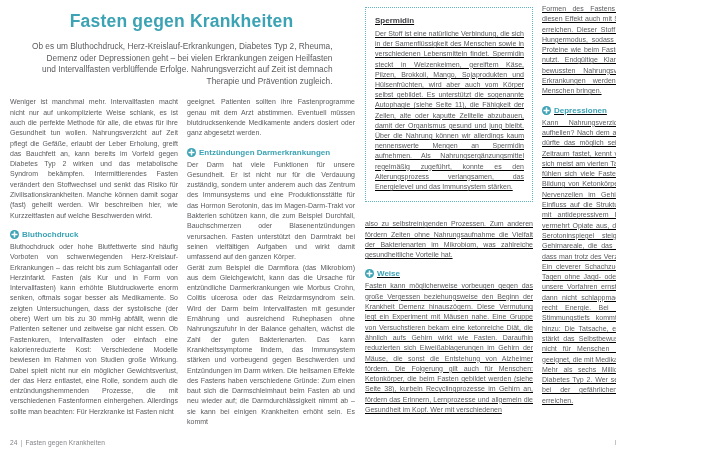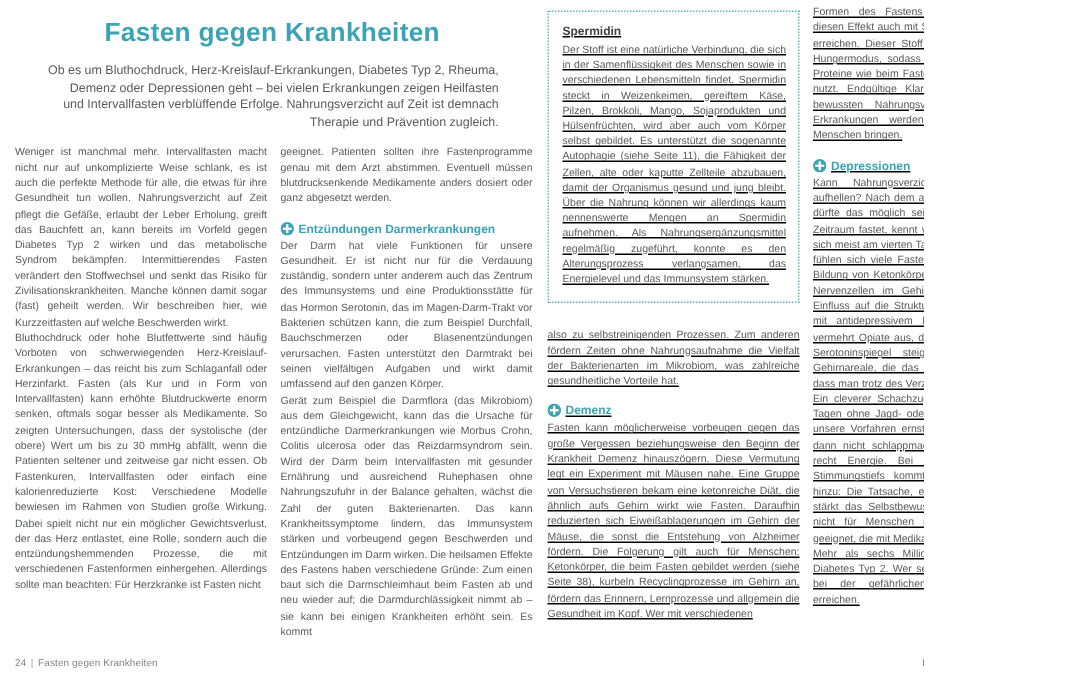--- a/index.html
+++ b/index.html
@@ -87,20 +87,30 @@
 
 <div class="spread">
 
   <section class="page page-left">
     <h1 class="title">Fasten gegen Krankheiten</h1>
     <p class="intro">Ob es um Bluthochdruck, Herz-Kreislauf-Erkrankungen, Diabetes Typ 2, Rheuma, Demenz oder Depressionen geht – bei vielen Erkrankungen zeigen Heilfasten und Intervallfasten verblüffende Erfolge. Nahrungsverzicht auf Zeit ist demnach Therapie und Prävention zugleich.</p>
 
     <div class="cols">
       <div class="col">
         <p class="body">Weniger ist manchmal mehr. Intervallfasten macht nicht nur auf unkomplizierte Weise schlank, es ist auch die perfekte Methode für alle, die etwas für ihre Gesundheit tun wollen. Nahrungsverzicht auf Zeit pflegt die Gefäße, erlaubt der Leber Erholung, greift das Bauchfett an, kann bereits im Vorfeld gegen Diabetes Typ 2 wirken und das metabolische Syndrom bekämpfen. Intermittierendes Fasten verändert den Stoffwechsel und senkt das Risiko für Zivilisationskrankheiten. Manche können damit sogar (fast) geheilt werden. Wir beschreiben hier, wie Kurzzeitfasten auf welche Beschwerden wirkt.</p>
+        <h2 class="sec">
+          <span class="hicon">
+            <svg viewBox="0 0 10 10" width="9" height="9" aria-hidden="true">
+              <circle cx="5" cy="5" r="5" fill="currentColor"></circle>
+              <rect x="4.15" y="1.7" width="1.7" height="6.6" fill="#ffffff"></rect>
+              <rect x="1.7" y="4.15" width="6.6" height="1.7" fill="#ffffff"></rect>
+            </svg>
+          </span>
+          <span>Bluthochdruck</span>
+        </h2>
         <p class="body">Bluthochdruck oder hohe Blutfettwerte sind häufig Vorboten von schwerwiegenden Herz-Kreislauf-Erkrankungen – das reicht bis zum Schlaganfall oder Herzinfarkt. Fasten (als Kur und in Form von Intervallfasten) kann erhöhte Blutdruckwerte enorm senken, oftmals sogar besser als Medikamente. So zeigten Untersuchungen, dass der systolische (der obere) Wert um bis zu 30 mmHg abfällt, wenn die Patienten seltener und zeitweise gar nicht essen. Ob Fastenkuren, Intervallfasten oder einfach eine kalorienreduzierte Kost: Verschiedene Modelle bewiesen im Rahmen von Studien große Wirkung. Dabei spielt nicht nur ein möglicher Gewichtsverlust, der das Herz entlastet, eine Rolle, sondern auch die entzündungshemmenden Prozesse, die mit verschiedenen Fastenformen einhergehen. Allerdings sollte man beachten: Für Herzkranke ist Fasten nicht</p>
       </div>
 
       <div class="col">
         <p class="body">geeignet. Patienten sollten ihre Fastenprogramme genau mit dem Arzt abstimmen. Eventuell müssen blutdrucksenkende Medikamente anders dosiert oder ganz abgesetzt werden.</p>
         <h2 class="sec">
           <span class="hicon">
             <svg viewBox="0 0 10 10" width="9" height="9" aria-hidden="true">
               <circle cx="5" cy="5" r="5" fill="currentColor"></circle>
               <rect x="4.15" y="1.7" width="1.7" height="6.6" fill="#ffffff"></rect>
@@ -128,21 +138,21 @@
         </div>
         <p class="body">also zu selbstreinigenden Prozessen. Zum anderen fördern Zeiten ohne Nahrungsaufnahme die Vielfalt der Bakterienarten im Mikrobiom, was zahlreiche gesundheitliche Vorteile hat.</p>
         <h2 class="sec">
           <span class="hicon">
             <svg viewBox="0 0 10 10" width="9" height="9" aria-hidden="true">
               <circle cx="5" cy="5" r="5" fill="currentColor"></circle>
               <rect x="4.15" y="1.7" width="1.7" height="6.6" fill="#ffffff"></rect>
               <rect x="1.7" y="4.15" width="6.6" height="1.7" fill="#ffffff"></rect>
             </svg>
           </span>
-          <span>Demenz</span>
+          <span>Weise</span>
         </h2>
         <p class="body">Fasten kann möglicherweise vorbeugen gegen das große Vergessen beziehungsweise den Beginn der Krankheit Demenz hinauszögern. Diese Vermutung legt ein Experiment mit Mäusen nahe. Eine Gruppe von Versuchstieren bekam eine ketonreiche Diät, die ähnlich aufs Gehirn wirkt wie Fasten. Daraufhin reduzierten sich Eiweißablagerungen im Gehirn der Mäuse, die sonst die Entstehung von Alzheimer fördern. Die Folgerung gilt auch für Menschen: Ketonkörper, die beim Fasten gebildet werden (siehe Seite 38), kurbeln Recyclingprozesse im Gehirn an, fördern das Erinnern, Lernprozesse und allgemein die Gesundheit im Kopf. Wer mit verschiedenen</p>
       </div>
 
       <div class="col">
         <p class="body">Formen des Fastens nicht zurechtkommt, kann diesen Effekt auch mit Spermidin (siehe Kasten links) erreichen. Dieser Stoff simuliert im Körper eine Art Hungermodus, sodass der Organismus abgelagerte Proteine wie beim Fasten verdaut und als Nährstoffe nutzt. Endgültige Klarheit über die Wirkung des bewussten Nahrungsverzichts auf neurologische Erkrankungen werden jedoch erst Studien mit Menschen bringen.</p>
         <h2 class="sec">
           <span class="hicon">
             <svg viewBox="0 0 10 10" width="9" height="9" aria-hidden="true">
               <circle cx="5" cy="5" r="5" fill="currentColor"></circle>

